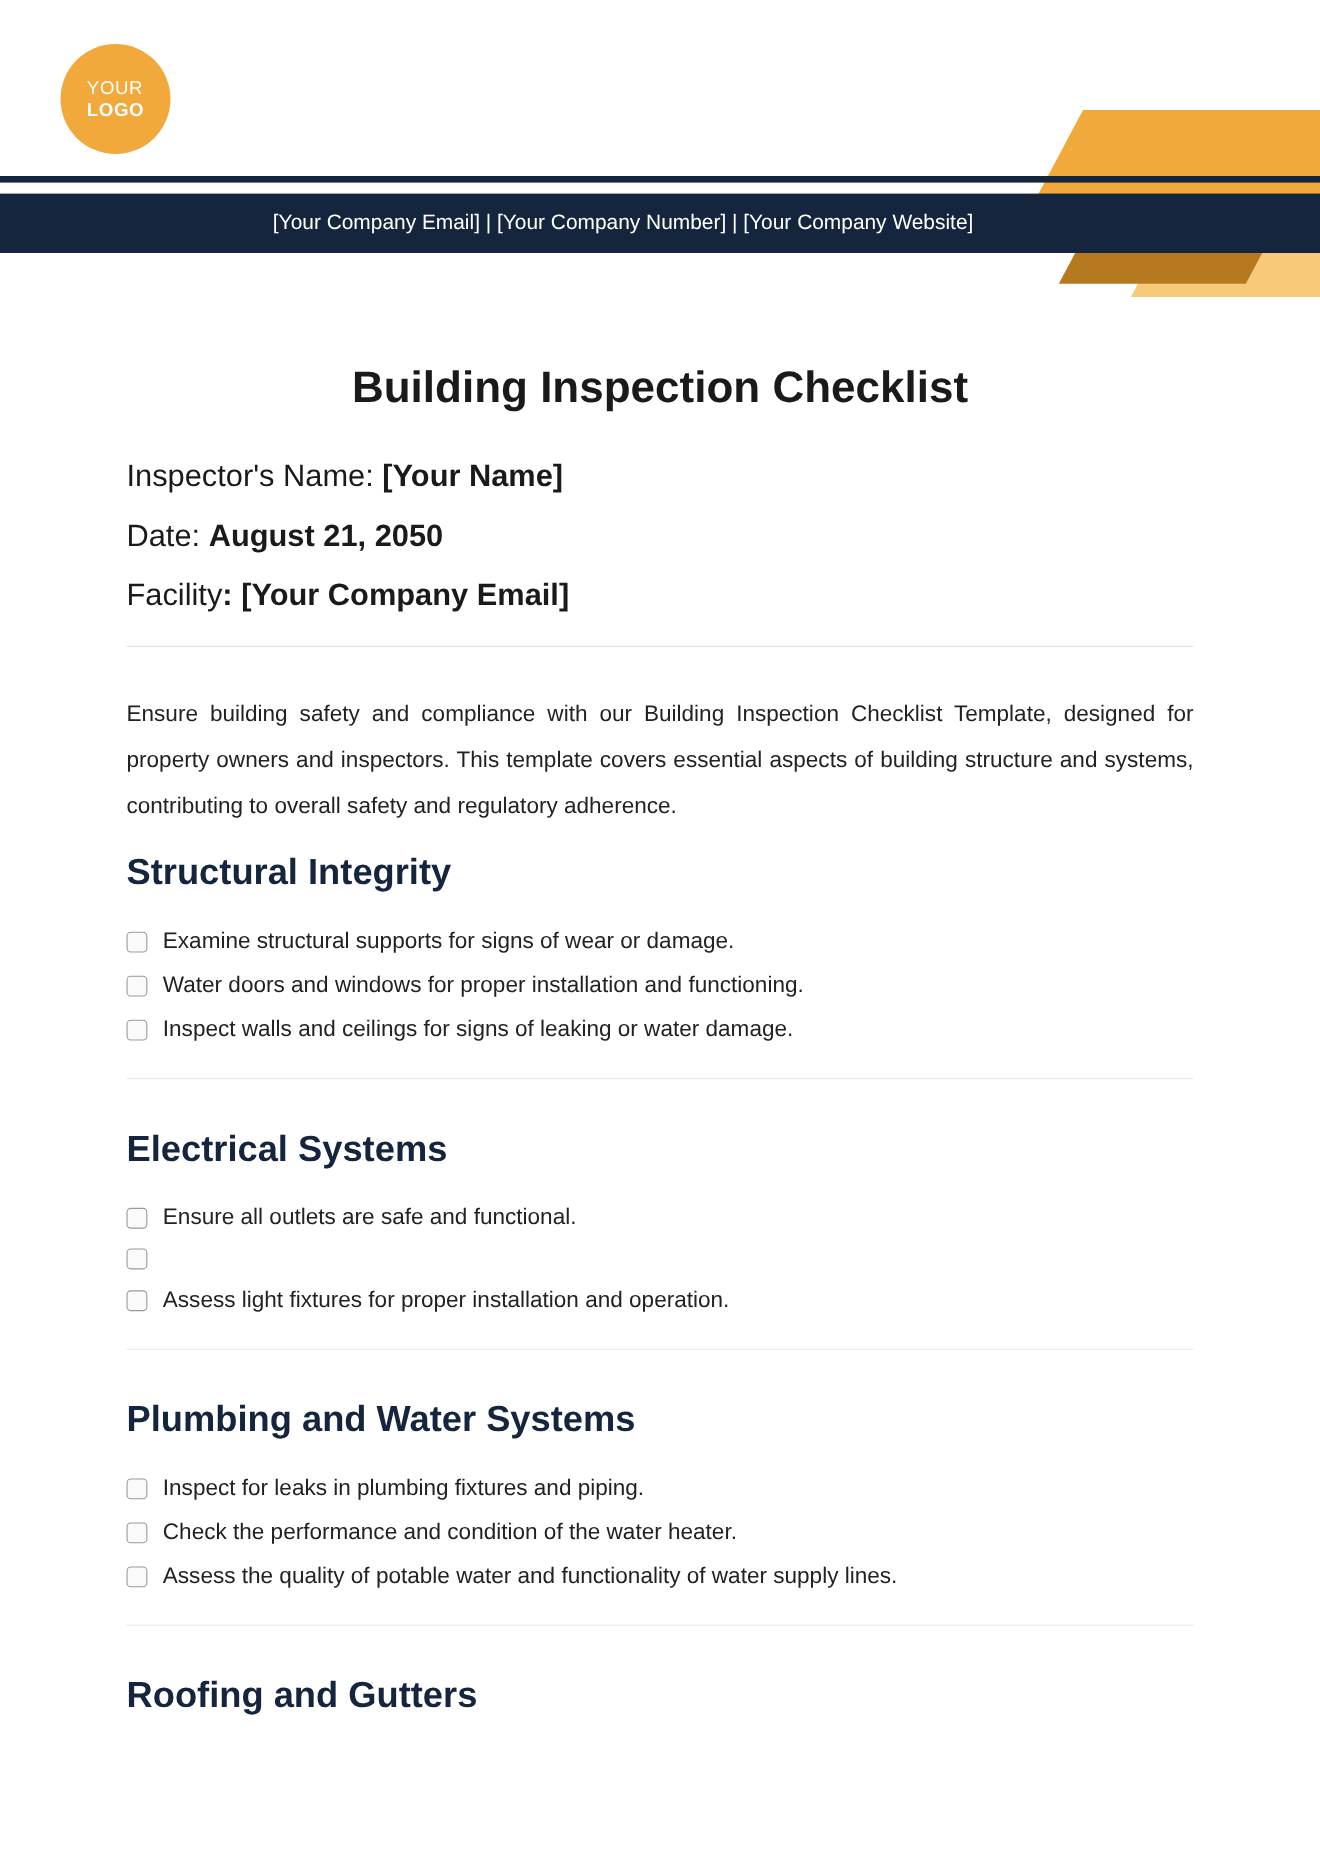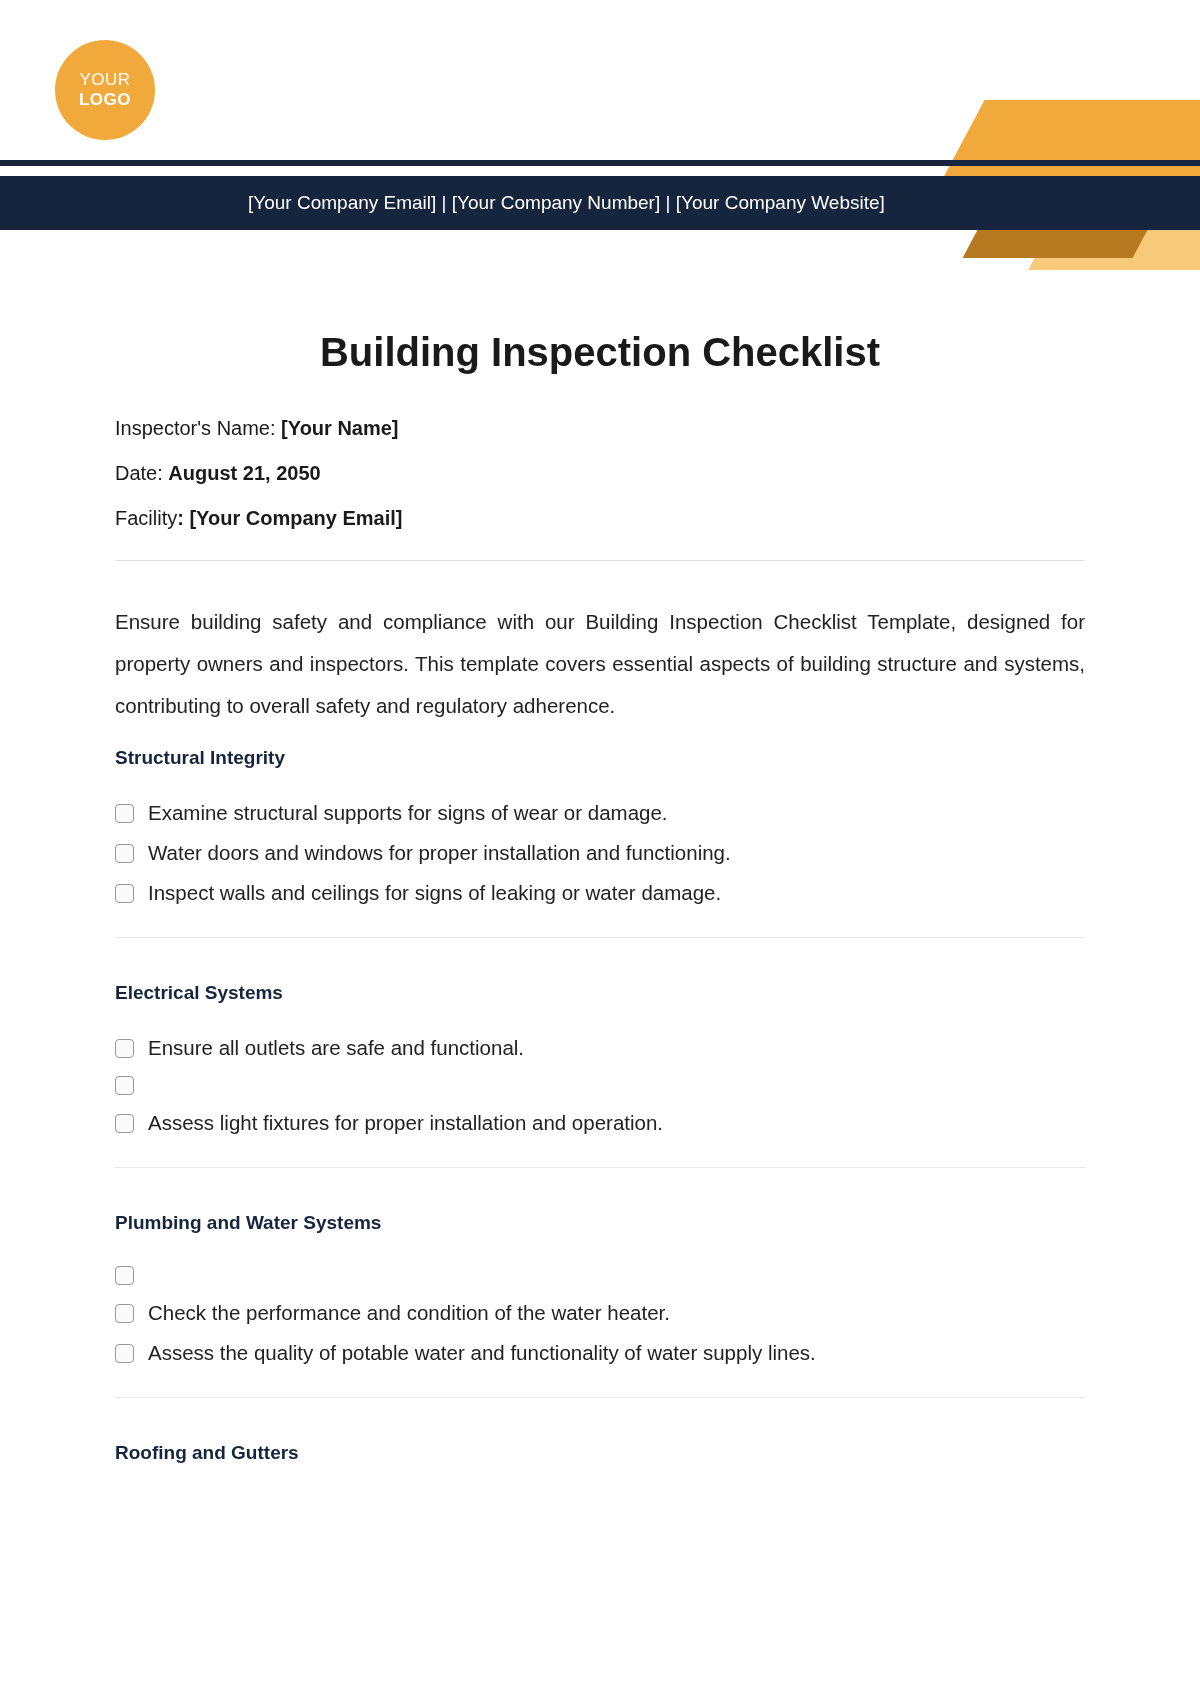--- a/index.html
+++ b/index.html
@@ -16,21 +16,20 @@
     position: absolute;
     top: 40px;
     left: 55px;
     width: 100px;
     height: 100px;
     border-radius: 50%;
     background: #f2a93c;
     display: flex;
     align-items: center;
     justify-content: center;
-    text-align: center;
     color: #ffffff;
     font-size: 17px;
     line-height: 1.15;
     letter-spacing: 0.5px;
   }
   .logo .your { font-weight: 400; }
   .logo .logo-word { font-weight: 700; }
   .thin-bar {
     position: absolute;
     top: 160px;
@@ -90,21 +89,21 @@
     left: 115px;
     width: 970px;
   }
   h1.title {
     font-size: 40px;
     font-weight: 700;
     text-align: center;
     margin-bottom: 42px;
   }
   .meta-line {
-    font-size: 20px;
+    font-size: 28px;
     margin-bottom: 22px;
   }
   .meta-line .bold { font-weight: 700; }
   hr.divider {
     border: none;
     border-top: 1.5px solid #e0e0e0;
     margin: 30px 0 40px 0;
   }
   hr.section-divider {
     border: none;
@@ -112,21 +111,21 @@
     margin: 32px 0 44px 0;
   }
   p.intro {
     font-size: 20.5px;
     line-height: 2.05;
     text-align: justify;
     margin-bottom: 20px;
     color: #222;
   }
   h2.section {
-    font-size: 19px;
+    font-size: 33px;
     font-weight: 700;
     color: #14253d;
     margin-bottom: 22px;
   }
   .checklist {
     list-style: none;
     margin-top: 32px;
   }
   .checklist li {
     display: flex;
@@ -211,20 +210,21 @@
         <span class="checkbox"></span>
         <span>Assess light fixtures for proper installation and operation.</span>
       </li>
   </ul>
   <hr class="section-divider">
 
   <h2 class="section">Plumbing and Water Systems</h2>
   <ul class="checklist">
     <li>
         <span class="checkbox"></span>
+        <span>Inspect for leaks in plumbing fixtures and piping.</span>
       </li>
     <li>
         <span class="checkbox"></span>
         <span>Check the performance and condition of the water heater.</span>
       </li>
     <li>
         <span class="checkbox"></span>
         <span>Assess the quality of potable water and functionality of water supply lines.</span>
       </li>
   </ul>

